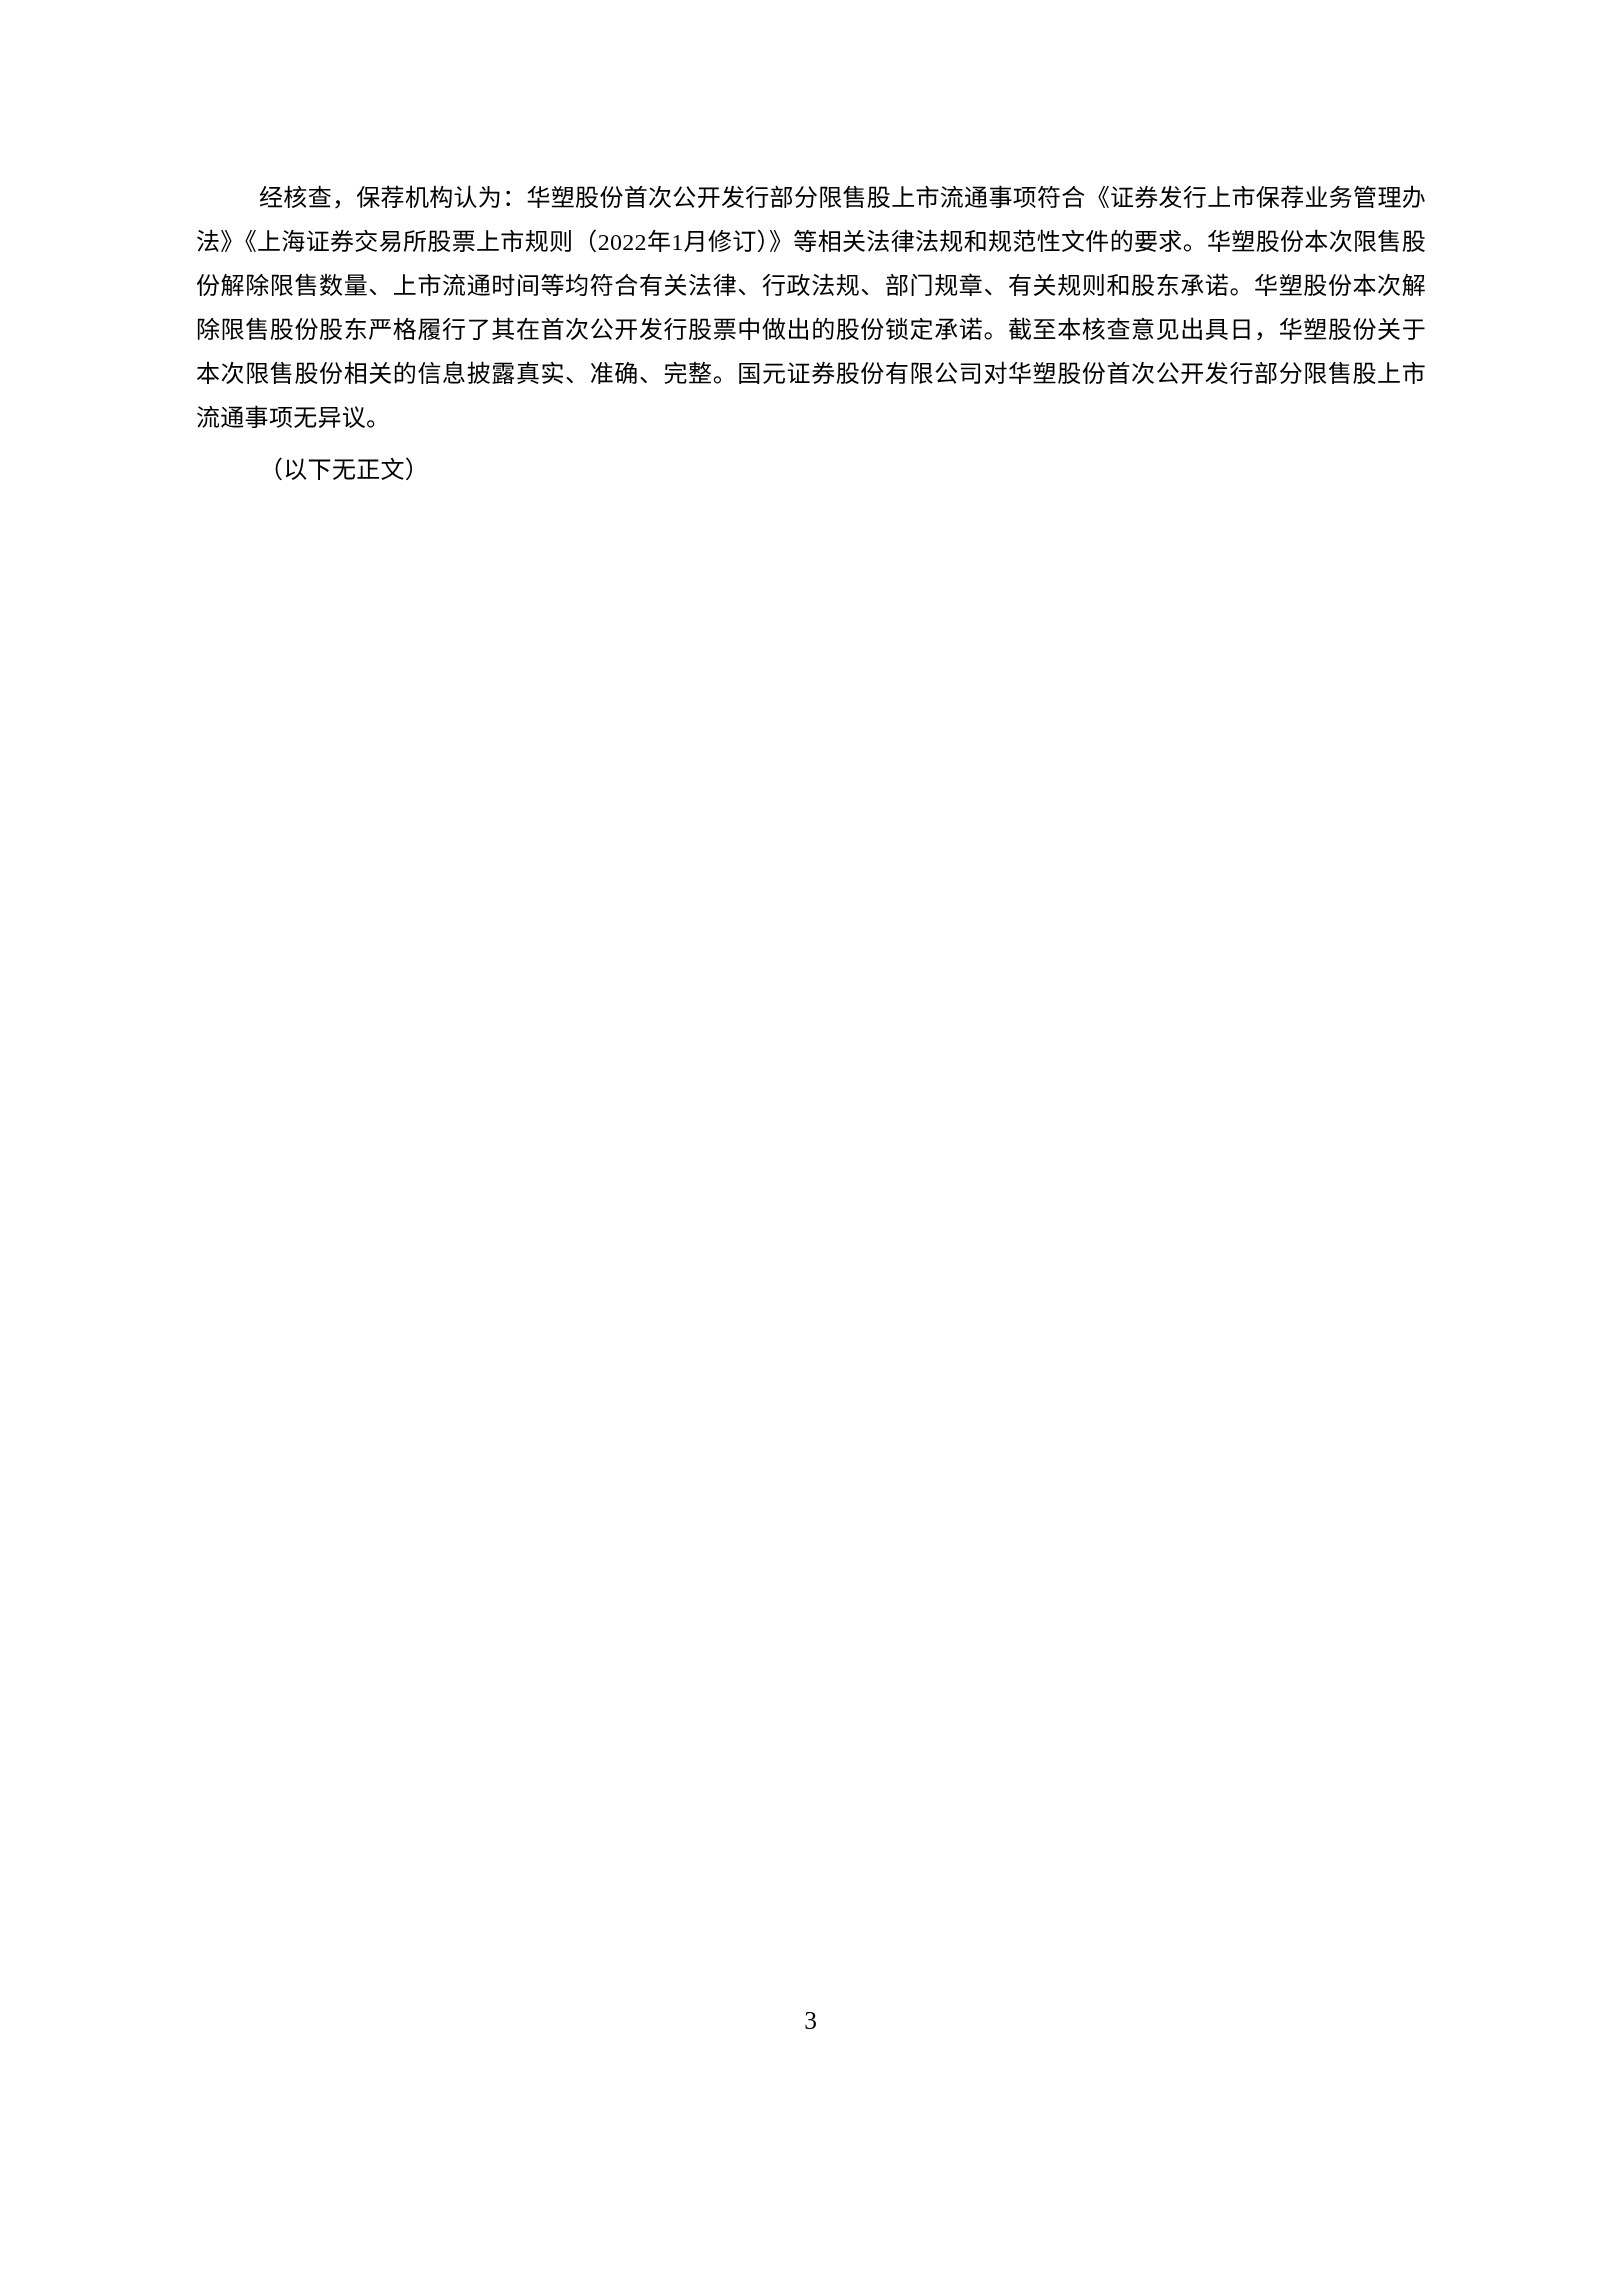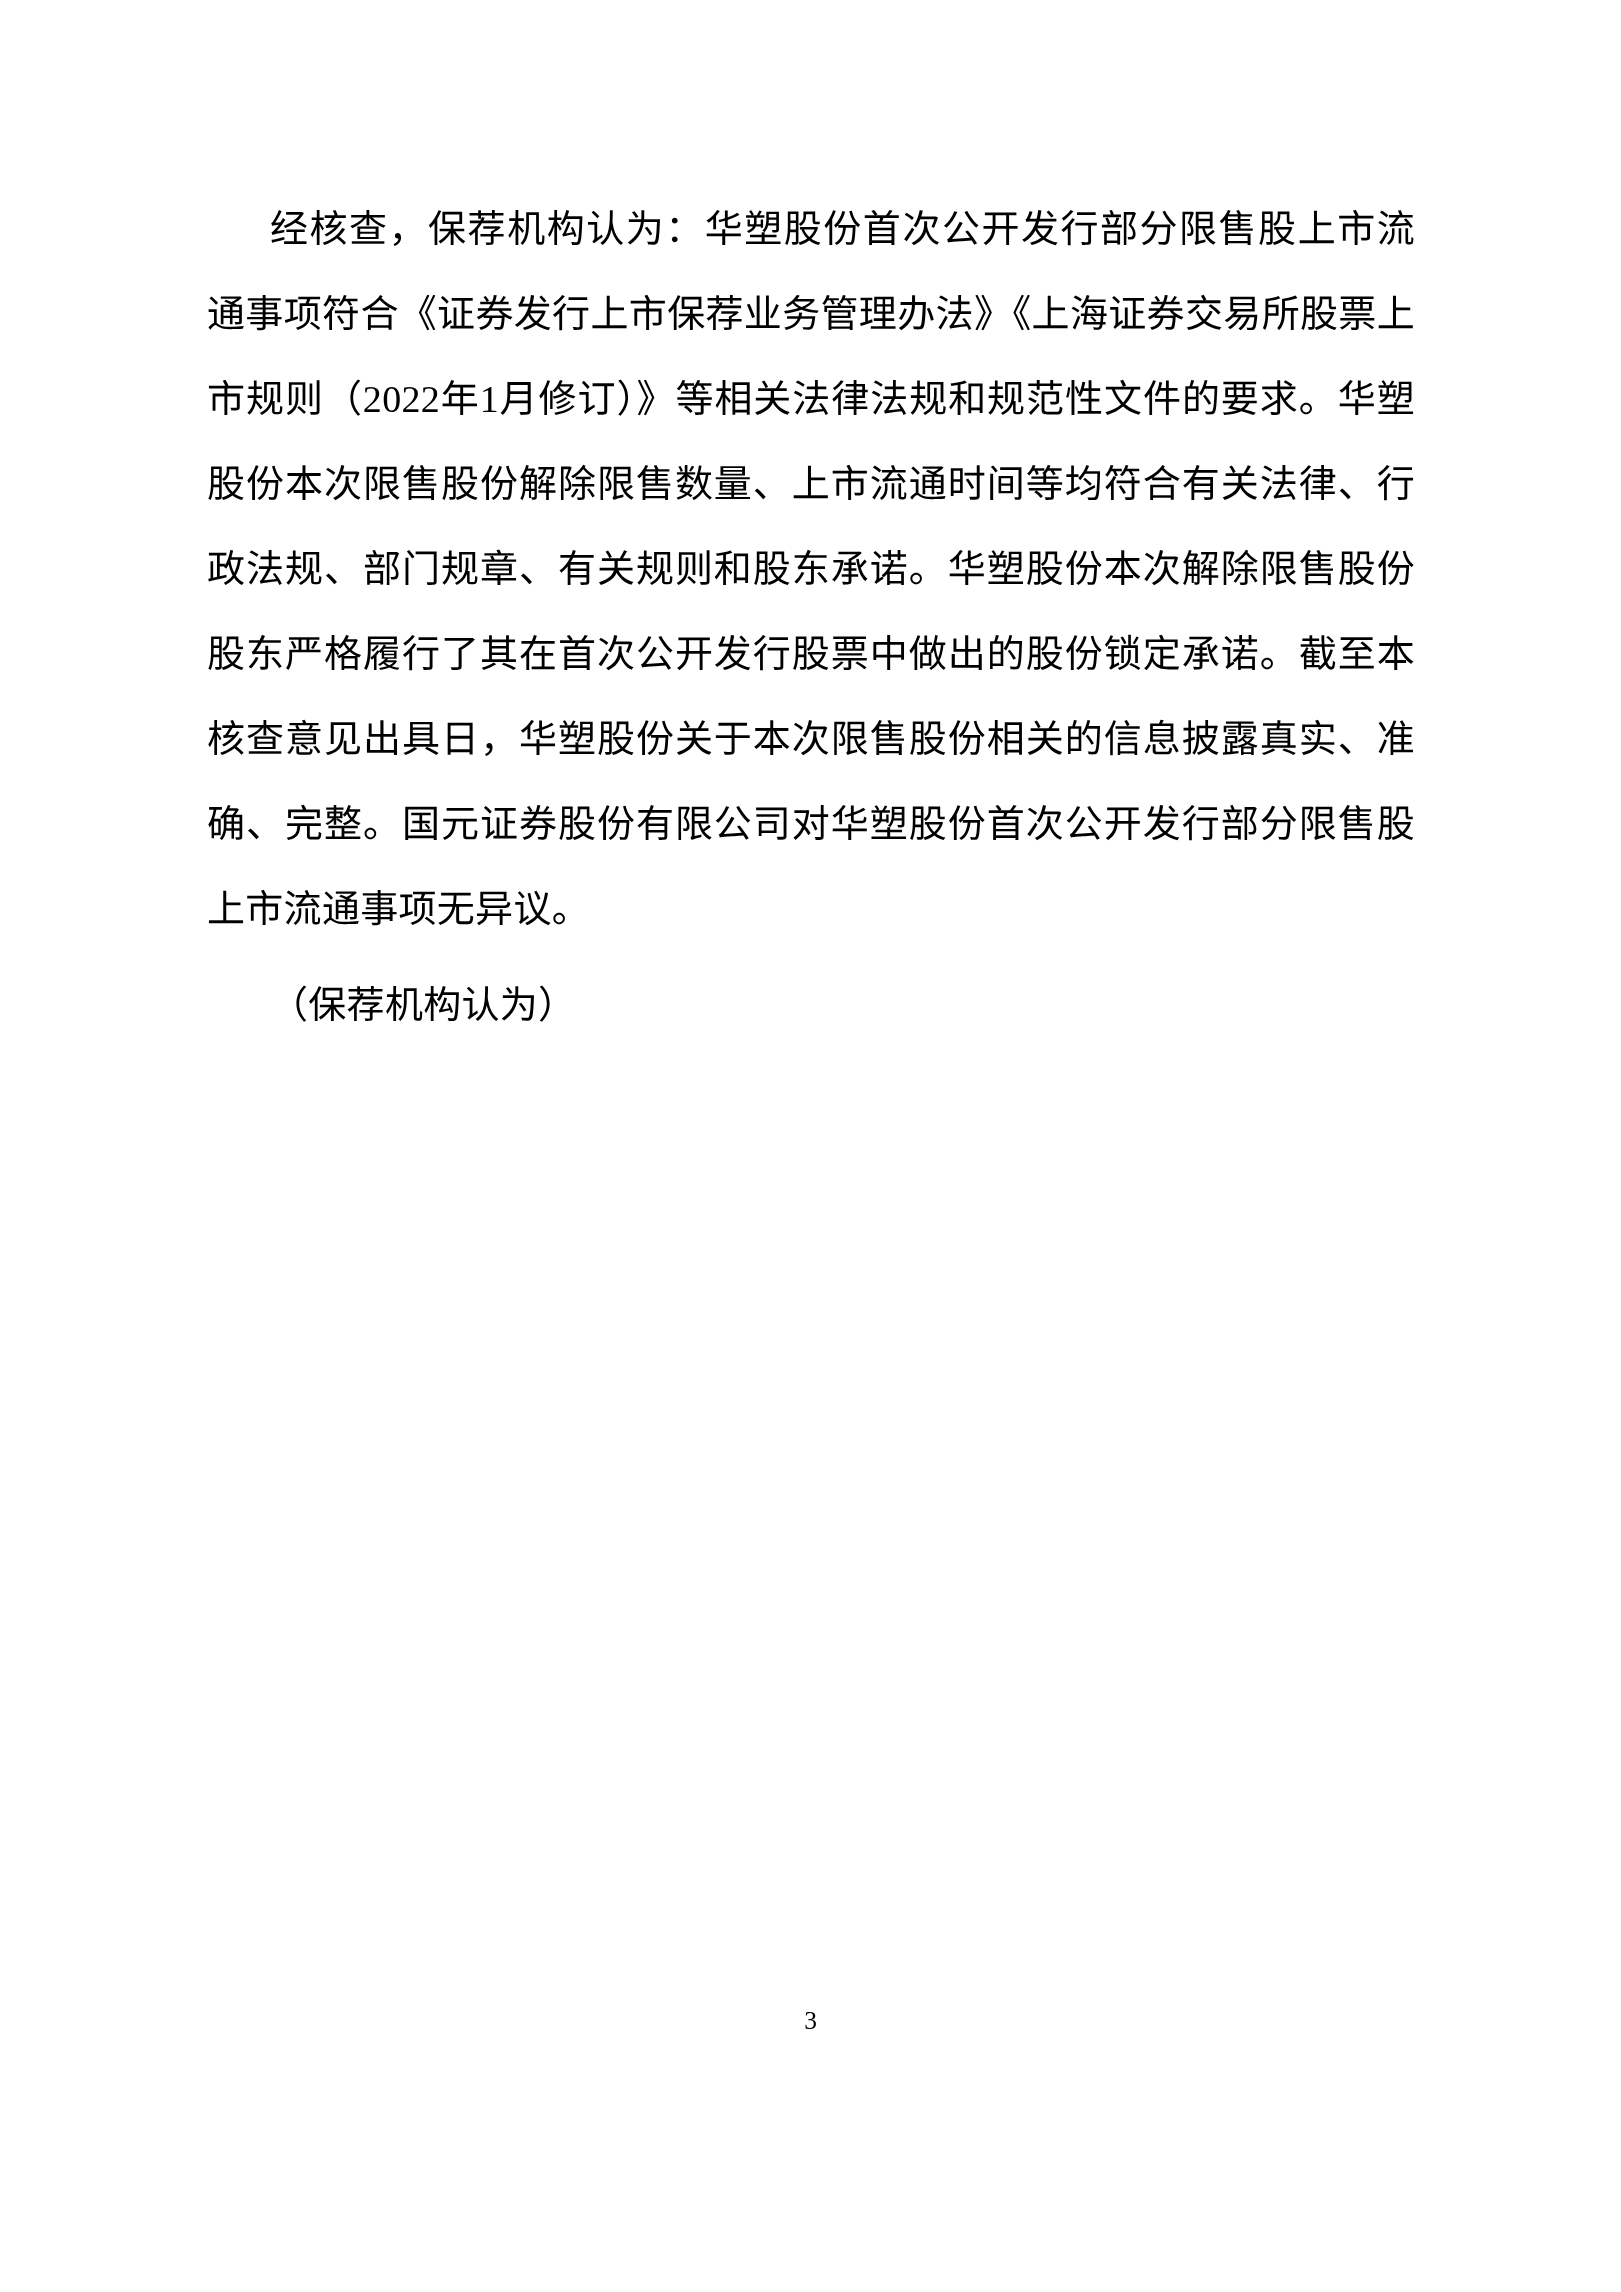--- a/index.html
+++ b/index.html
@@ -23,26 +23,26 @@
     height: 2293px;
     background: #ffffff;
   }
   .content {
     position: absolute;
     left: 196px;
     top: 176px;
     width: 1230px;
   }
   .para {
-    font-size: 38px;
-    line-height: 85px;
+    font-size: 24px;
+    line-height: 44px;
     text-align: justify;
     text-justify: inter-ideograph;
     text-indent: 63px;
-    margin: 11px;
+    margin: 0;
     letter-spacing: 0.3px;
   }
   .para + .para {
     margin-top: 7.8px;
   }
   .footer {
     position: absolute;
     left: 0;
     top: 2005px;
     width: 1621px;
@@ -51,17 +51,17 @@
     line-height: 31px;
     font-family: "Liberation Serif", "DejaVu Serif", serif;
   }
 </style>
 </head>
 <body>
 
 <div class="page">
   <div class="content">
     <p class="para">经核查，保荐机构认为：华塑股份首次公开发行部分限售股上市流通事项符合《证券发行上市保荐业务管理办法》《上海证券交易所股票上市规则（2022年1月修订）》等相关法律法规和规范性文件的要求。华塑股份本次限售股份解除限售数量、上市流通时间等均符合有关法律、行政法规、部门规章、有关规则和股东承诺。华塑股份本次解除限售股份股东严格履行了其在首次公开发行股票中做出的股份锁定承诺。截至本核查意见出具日，华塑股份关于本次限售股份相关的信息披露真实、准确、完整。国元证券股份有限公司对华塑股份首次公开发行部分限售股上市流通事项无异议。</p>
-    <p class="para">（保荐机构认为）</p>
+    <p class="para">（以下无正文）</p>
   </div>
   <div class="footer">3</div>
 </div>
 
 
 </body></html>

